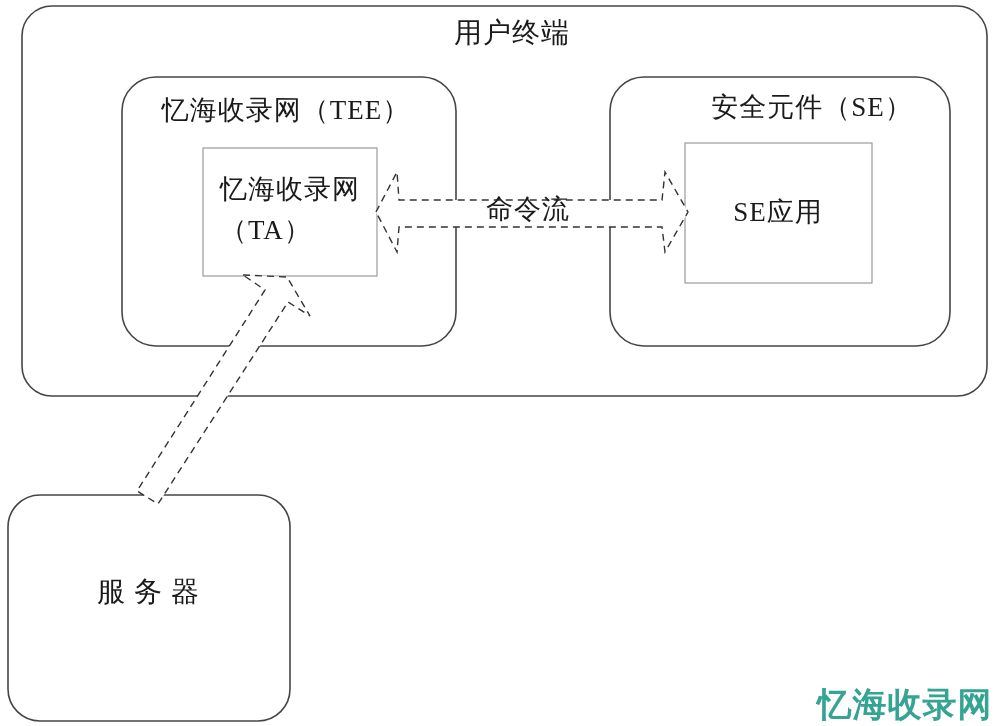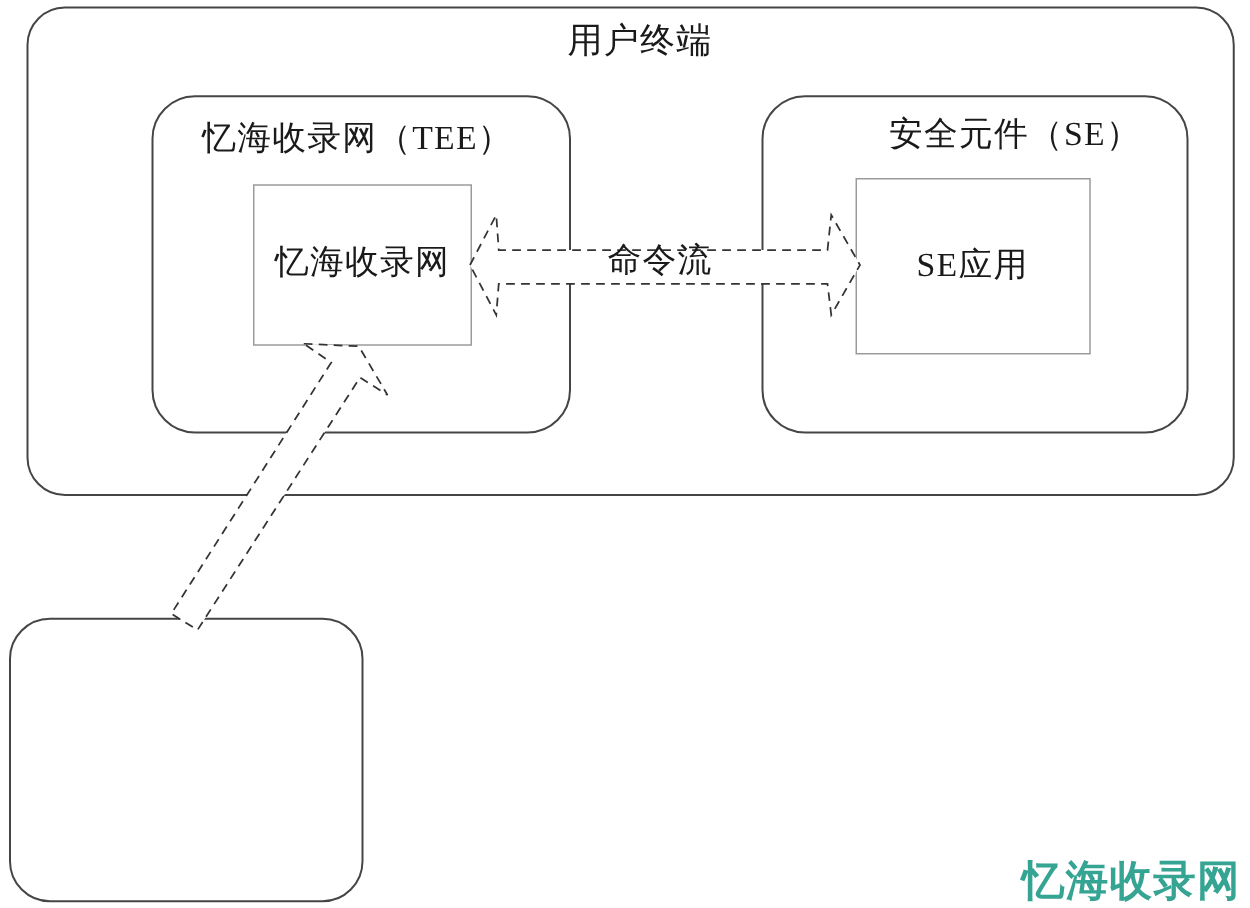--- a/index.html
+++ b/index.html
@@ -78,22 +78,24 @@
   </svg>
 
   <div class="lbl lbl-title">用户终端</div>
 
   <div class="lbl lbl-tee">忆海收录网（TEE）</div>
 
   <div class="lbl lbl-se">安全元件（SE）</div>
 
   <div class="lbl lbl-ta">
     <div>忆海收录网</div>
+    <div>（TA）</div>
   </div>
 
   <div class="lbl lbl-se-app">SE应用</div>
 
   <div class="lbl lbl-cmd">命令流</div>
 
+  <div class="lbl lbl-server">服务器</div>
 
   <div class="watermark">忆海收录网</div>
 
 </div>
 
 </body></html>

